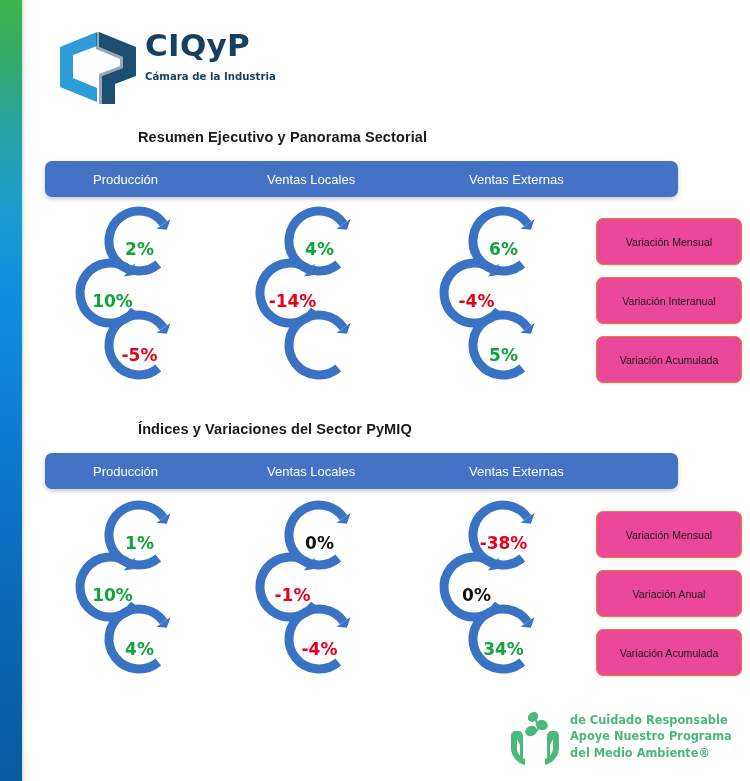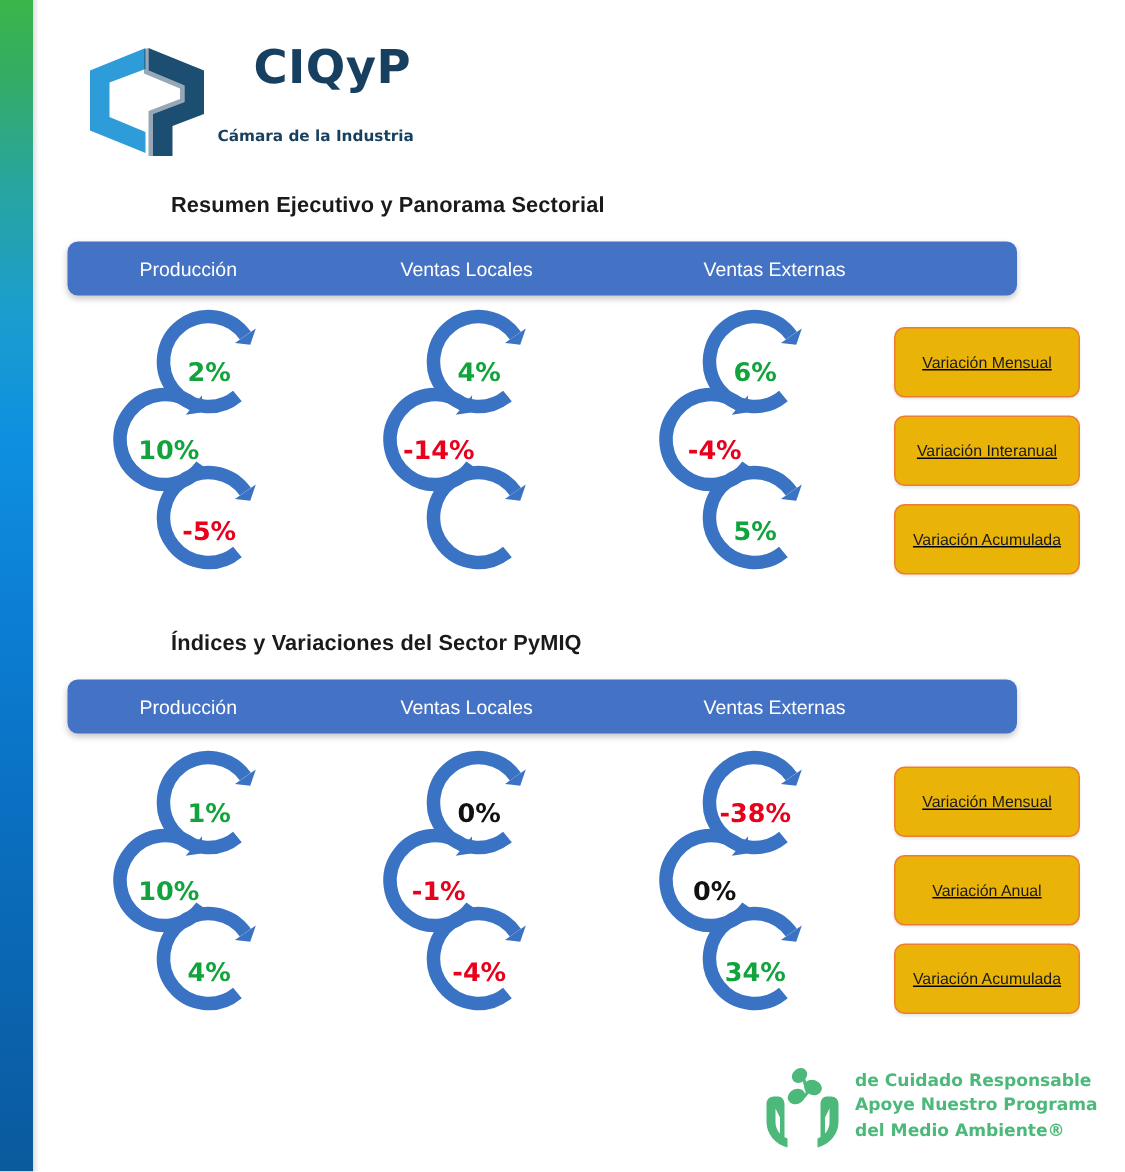--- a/index.html
+++ b/index.html
@@ -56,39 +56,39 @@
     left: 90px; top: 4px;
     width: 190px;
   }
   .logo-title {
     font-size: 31px;
     font-weight: bold;
     color: #173f5f;
     letter-spacing: 0.3px;
     line-height: 1;
     font-family: "DejaVu Sans", sans-serif;
-    margin-left: 24px;
   }
   .logo-sub {
-    margin-top: 24px;
+    margin-top: 9px;
     font-size: 10.2px;
     color: #173f5f;
     line-height: 1.34;
     font-weight: bold;
     font-family: "DejaVu Sans", sans-serif;
   }
 
   
   .section-title {
     position: absolute;
     font-size: 14.5px;
     font-weight: bold;
     color: #1a1a1a;
     letter-spacing: 0.1px;
     white-space: nowrap;
+    margin-left: 24px;
   }
 
   
   .col-bar {
     position: absolute;
     left: 45px;
     width: 633px;
     height: 36px;
     background: #4472c4;
     border-radius: 7px;
@@ -125,30 +125,29 @@
   .pct.p1 { left: 0; top: 88px; width: 125px; padding-right: 28px; }
   .pct.p2 { left: 0; top: 142px; width: 125px; padding-left: 26px; }
   .pos { color: #11a33c; }
   .neg { color: #e8001d; }
   .neu { color: #111111; }
 
   
   .legend-box {
     position: absolute;
     left: 596px;
-    width: 124px;
+    width: 146px;
     height: 47px;
     border: 1.4px solid #ed7d31;
     border-radius: 7px;
-    background: #eab308;
+    background: #ec4899;
     display: flex;
     align-items: center;
     justify-content: center;
     box-shadow: 0 1px 2px rgba(0,0,0,0.10);
-    text-decoration: underline;
   }
   .legend-box span {
     font-size: 10.6px;
     color: #1a1a1a;
     white-space: nowrap;
   }
 
   
   .footer-badge {
     position: absolute;

